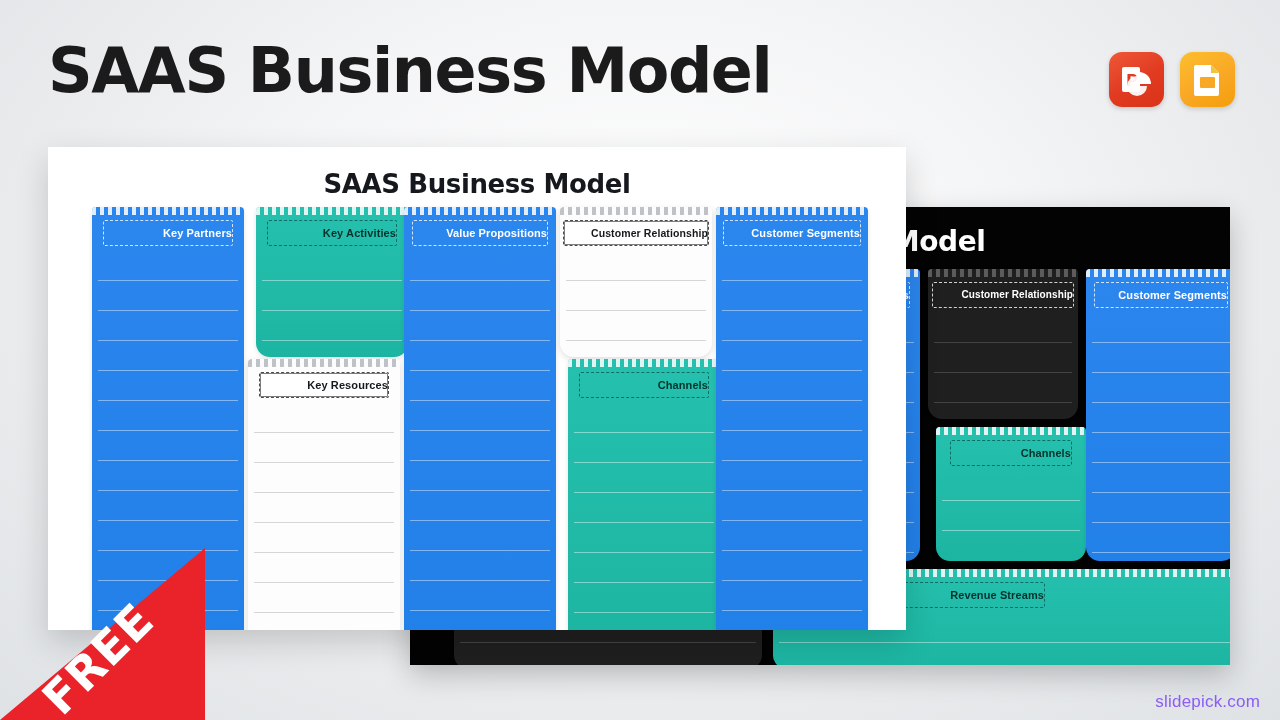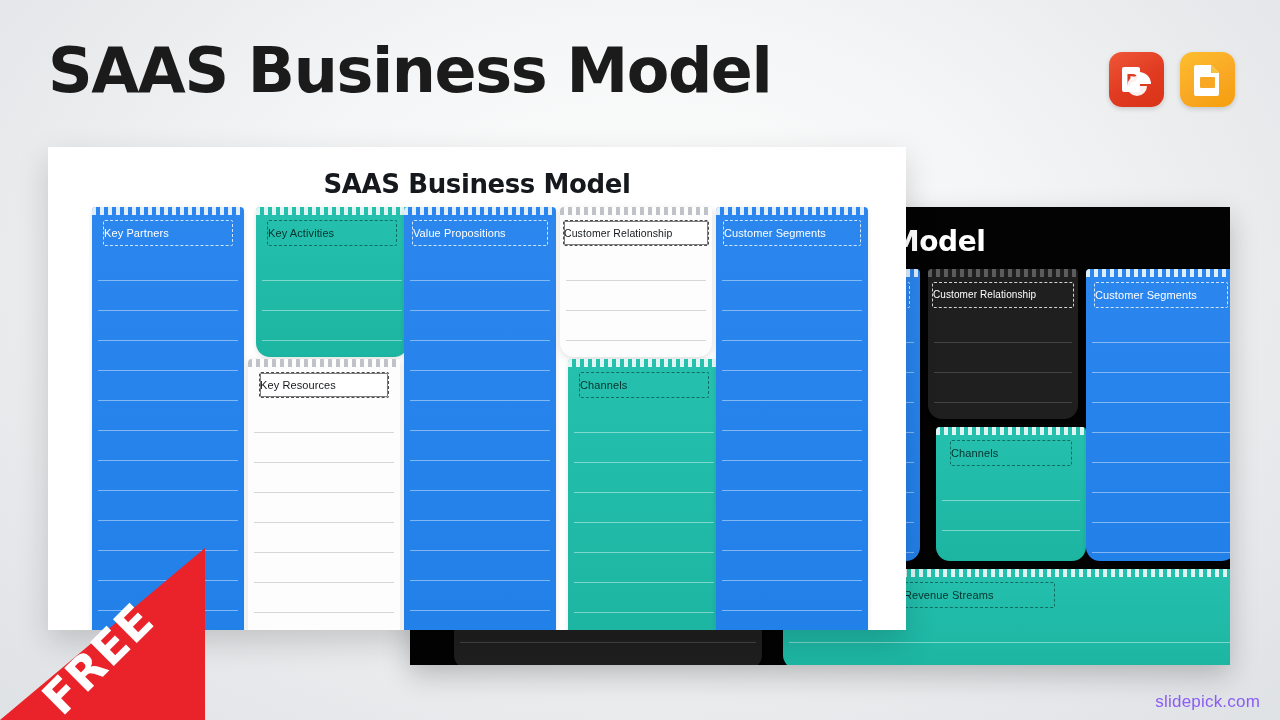--- a/index.html
+++ b/index.html
@@ -81,21 +81,21 @@
         transparent 0px, transparent 29px,
         rgba(120,125,132,.30) 29px, rgba(120,125,132,.30) 30px);
   }
   .card.dark-paper .lines{
     background-image:repeating-linear-gradient(to bottom,
         transparent 0px, transparent 29px,
         rgba(150,150,150,.30) 29px, rgba(150,150,150,.30) 30px);
   }
   .card .chip{
     position:absolute; top:13px; height:24px; line-height:24px;
-    text-align:left; font-size:11px; font-weight:400; letter-spacing:.1px;
+    text-align:right; font-size:11px; font-weight:700; letter-spacing:.1px;
     border:1px dashed rgba(255,255,255,.78); border-radius:2px;
     color:#ffffff; white-space:nowrap; overflow:hidden;
   }
   .card.teal .chip{ border-color:#0e6e63; color:#05312c; }
   .card.light-paper .chip{ border:1px dashed #4a4a4a; color:#15181c;
                            background:#ffffff; box-shadow:0 0 0 1px #7d7d7d inset; }
   .card.dark-paper .chip{ border:1px dashed #d2d2d2; color:#ffffff; }
 
   .card.blue{ background:linear-gradient(180deg,#2b86ee 0%,#2280e9 100%); }
   .card.teal{ background:linear-gradient(180deg,#25c1ae 0%,#1cb5a2 100%);margin-left:8px; }
@@ -189,21 +189,21 @@
     <div class="lines"></div>
     <div class="chip" style="left:8px;right:8px;">Customer Segments</div>
   </div>
 
   <div class="card dark-paper" style="left:44px;top:362px;width:308px;height:100px;">
     <div class="spiral"></div>
     <div class="lines"></div>
     <div class="chip" style="left:80px;width:150px;">Cost Structure</div>
   </div>
 
-  <div class="card teal" style="left:365px;top:362px;width:466px;height:100px;">
+  <div class="card teal" style="left:355px;top:362px;width:466px;height:100px;">
     <div class="spiral"></div>
     <div class="lines"></div>
     <div class="chip" style="left:120px;width:150px;">Revenue Streams</div>
   </div>
 </div>
 
 <div class="slide-light">
   <div class="sl-title">SAAS Business Model</div>
 
   <div class="card blue" style="left:44px;top:60px;width:152px;height:440px;">

